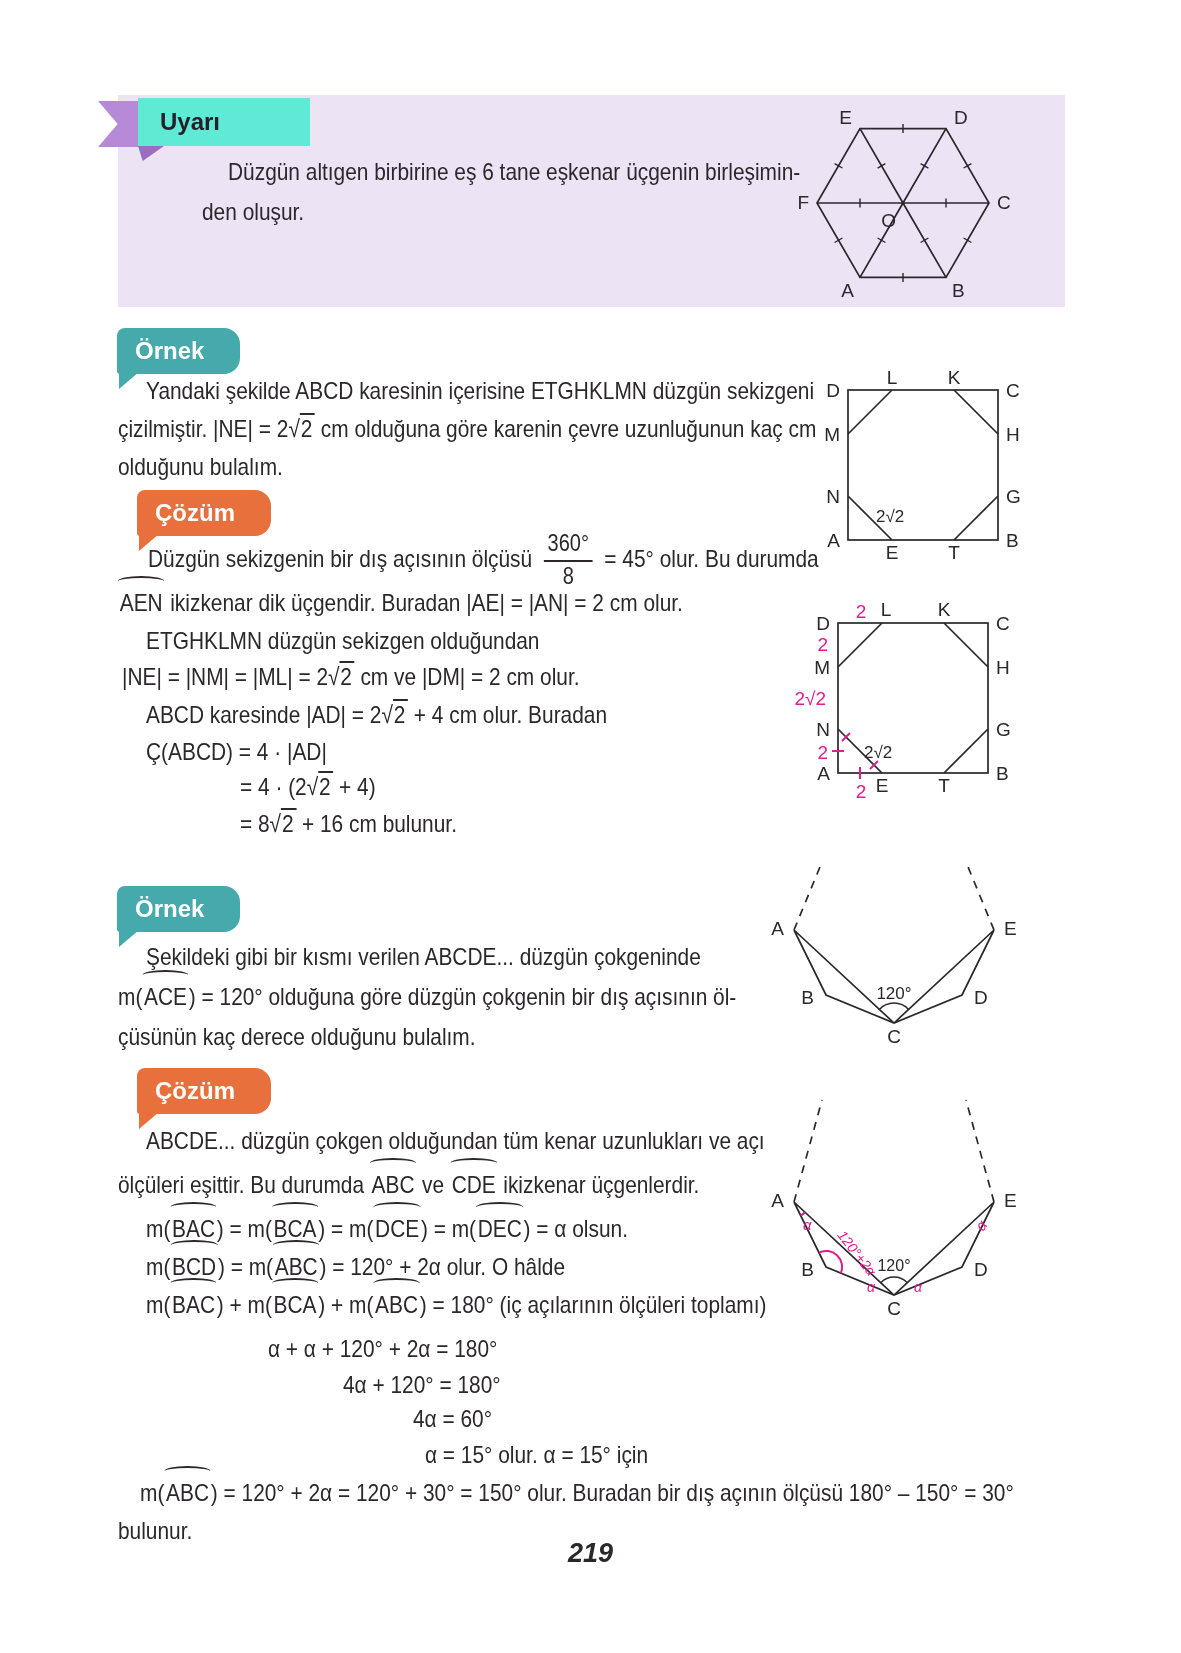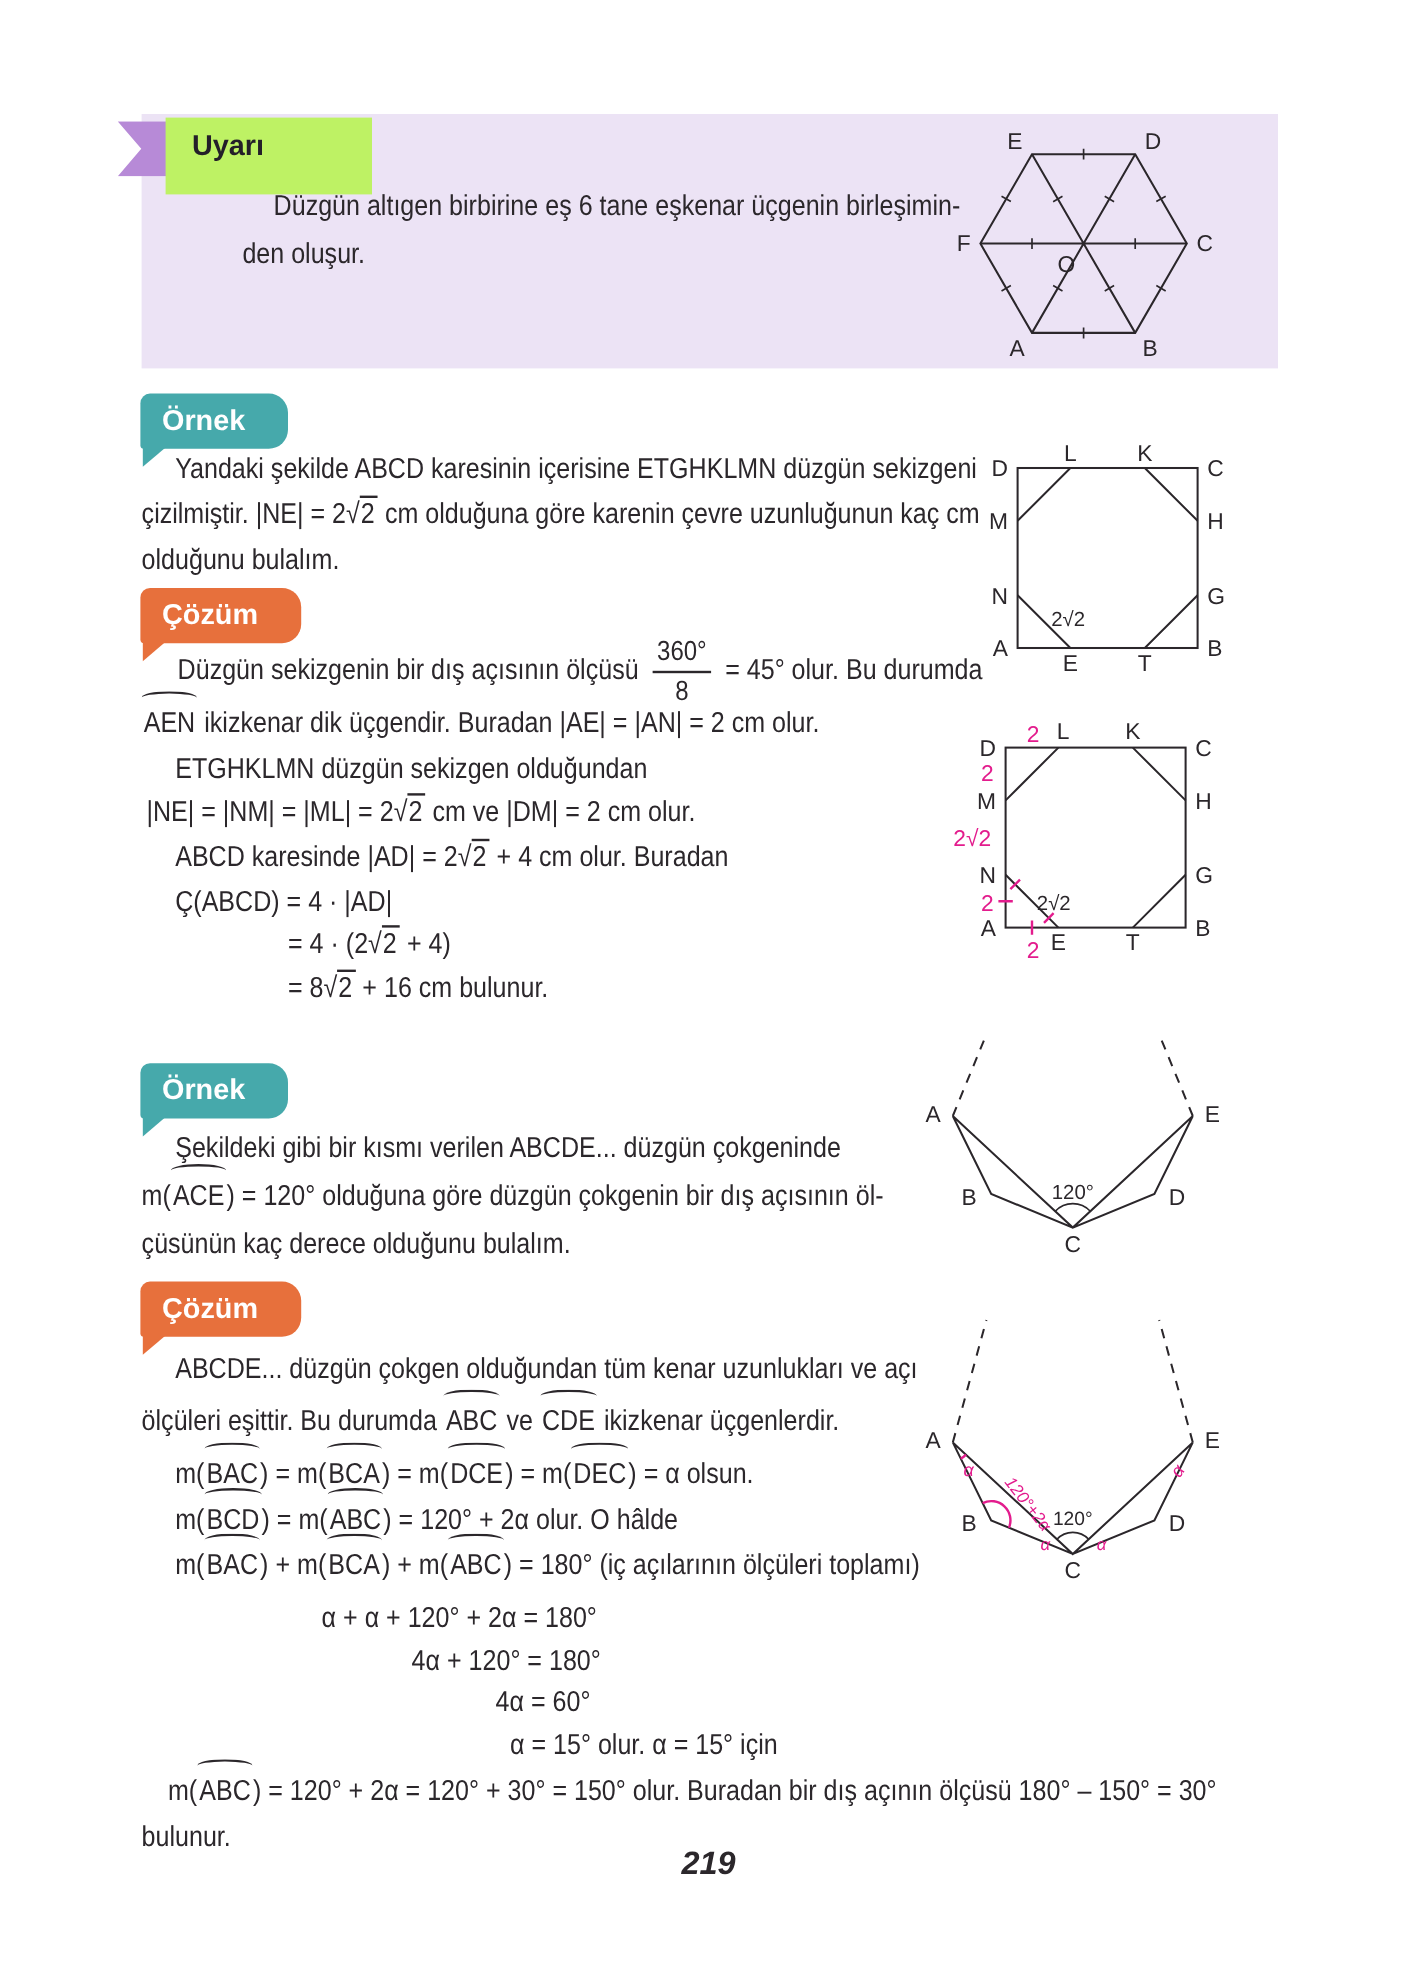--- a/index.html
+++ b/index.html
@@ -5,32 +5,32 @@
   html,body{margin:0;padding:0;background:#ffffff;}
   .page{position:relative;width:1181px;height:1653px;background:#ffffff;overflow:hidden;
         font-family:"Liberation Sans",sans-serif;color:#2b272b;}
 
   
   .uyari-box{position:absolute;left:118px;top:95px;width:947px;height:212px;background:#ece3f5;}
   .ribbon-flag{position:absolute;left:-20px;top:6px;width:58px;height:46px;background:#b78ad7;
                clip-path:polygon(0 0,100% 0,100% 100%,0 100%,34% 50%);z-index:1;}
   .ribbon-fold{position:absolute;left:20px;top:51px;width:26px;height:15px;background:#9a6cc4;
                clip-path:polygon(0 0,100% 0,18% 100%);z-index:1;}
-  .ribbon-tab{position:absolute;left:20px;top:3px;width:172px;height:64px;background:#bef264;
+  .ribbon-tab{position:absolute;left:20px;top:3px;width:172px;height:48px;background:#5eead4;
               z-index:2;font-size:24px;font-weight:bold;color:#241f29;line-height:48px;padding-left:22px;box-sizing:border-box;}
   .uyari-line{position:absolute;font-size:24px;line-height:38px;white-space:nowrap;
               transform-origin:0 50%;transform:scaleX(.87);}
 
   
   .badge{position:absolute;height:46px;padding:0 36px 0 18px;border-radius:8px 16px 16px 3px;
          color:#fff;font-weight:bold;font-size:24px;line-height:45px;z-index:2;}
   .badge::after{content:"";position:absolute;left:2px;bottom:-15px;width:0;height:0;
                 border-top:17px solid;border-right:20px solid transparent;}
   .badge.teal{background:#46a9ab;}  .badge.teal::after{border-top-color:#46a9ab;}
-  .badge.orange{background:#e7703c;}.badge.orange::after{border-top-color:#e7703c;}
+  .badge.orange{background:#e7703c;margin-left:20px;}.badge.orange::after{border-top-color:#e7703c;}
 
   
   .mline{position:absolute;font-size:24px;line-height:38px;white-space:nowrap;color:#2b272b;
          transform-origin:0 50%;transform:scaleX(.87);}
   .mline.tall{line-height:66px;}
   .arc{position:relative;display:inline-block;padding:0 2px;}
   .arc::before{content:"";position:absolute;top:-8px;left:0;right:0;height:9px;
                border-top:2.2px solid #2b272b;border-radius:50% 50% 0 0;}
   .sq{white-space:nowrap;}
   .sq .rad{border-top:2px solid #2b272b;padding:0 3px 0 1px;}

